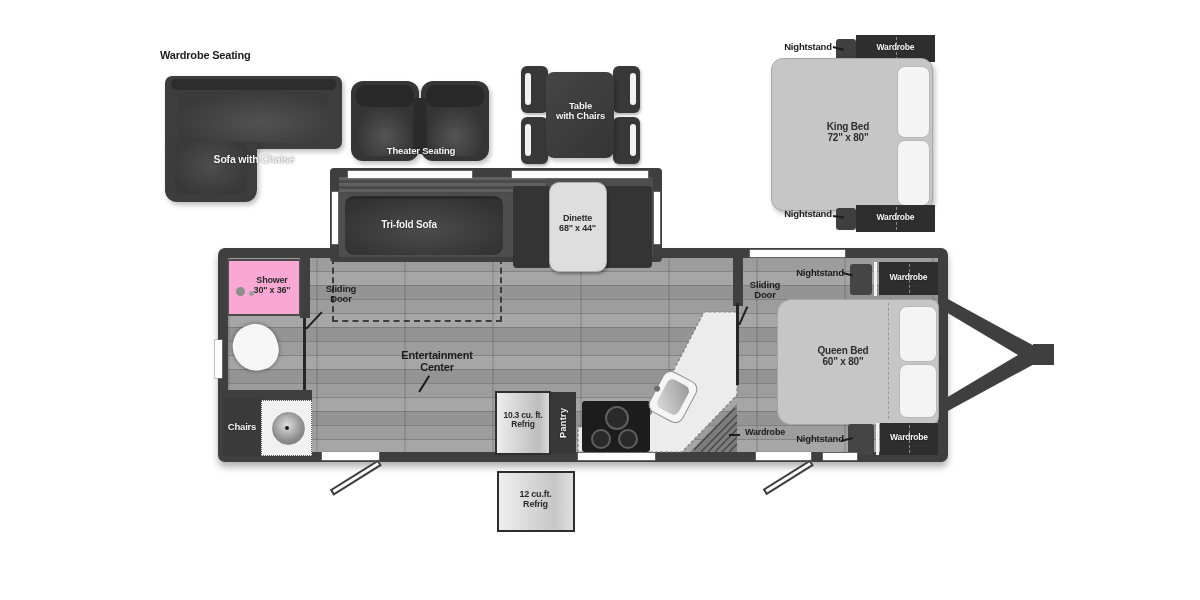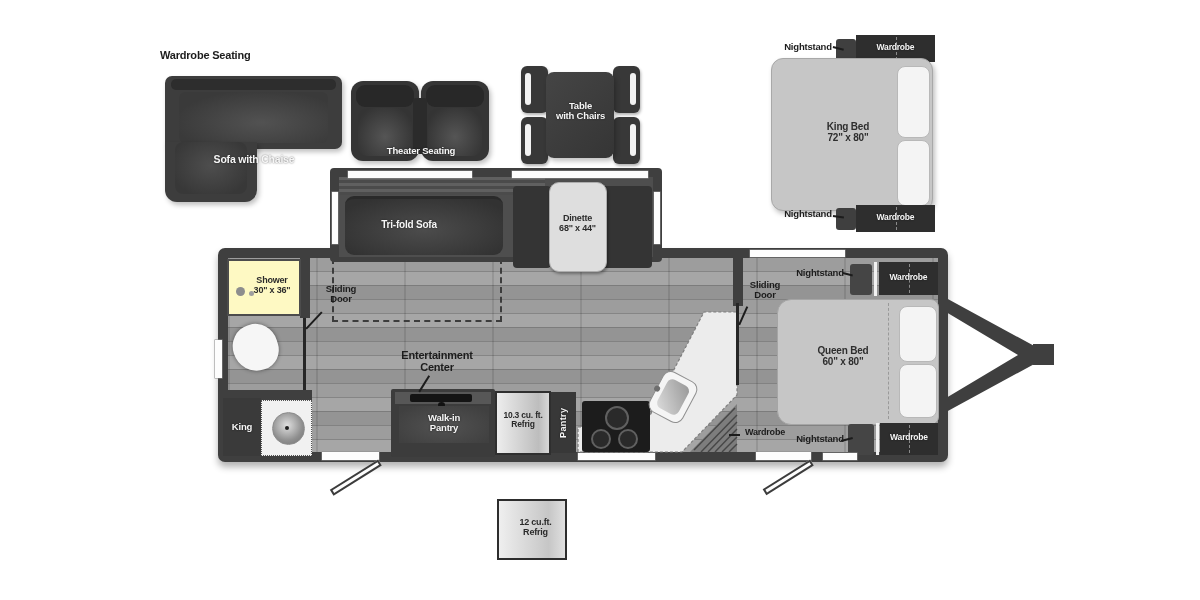--- a/index.html
+++ b/index.html
@@ -90,46 +90,37 @@
   <div class="lbl" style="left:782px;top:209px;width:52px;font-size:9.5px;">Nightstand</div>
   <div class="leader" style="left:833px;top:215px;width:11px;transform:rotate(8deg);"></div>
 
   <div class="abs" style="left:218px;top:248px;width:730px;height:214px;background:#3f3f3f;border-radius:7px;box-shadow:0 5px 7px rgba(0,0,0,.3);"></div>
   <div class="abs floor" style="left:228px;top:258px;width:710px;height:194px;"></div>
 
   <div class="abs" style="left:300px;top:252px;width:10px;height:66px;background:#3f3f3f;"></div>
   <div class="abs" style="left:303px;top:318px;width:3px;height:72px;background:#262626;"></div>
   <div class="abs" style="left:226px;top:390px;width:86px;height:10px;background:#3f3f3f;"></div>
 
-  <div class="abs" style="left:227px;top:259px;width:74px;height:57px;background:#fef9c3;border:2px solid #4c4c4c;box-sizing:border-box;">
+  <div class="abs" style="left:227px;top:259px;width:74px;height:57px;background:#f9a8d4;border:2px solid #4c4c4c;box-sizing:border-box;">
     <div class="abs" style="left:7px;top:26px;width:9px;height:9px;border-radius:50%;background:#8d8d8d;"></div>
     <div class="abs" style="left:20px;top:30px;width:5px;height:5px;border-radius:50%;background:#9e9e9e;"></div>
     <div class="lbl" style="left:14px;top:15px;width:58px;font-size:9px;color:#2b2b2b;">Shower
 30" x 36"</div>
   </div>
   <div class="abs" style="left:233px;top:324px;width:45px;height:47px;background:#f6f6f6;border-radius:50% 50% 46% 54%;transform:rotate(-18deg);box-shadow:0 0 4px rgba(0,0,0,.45);"></div>
   <div class="abs" style="left:223px;top:398px;width:38px;height:58px;background:#3a3a3a;">
-    <div class="lbl lblw" style="left:0;top:24px;width:38px;font-size:9.5px;">King</div>
+    <div class="lbl lblw" style="left:0;top:24px;width:38px;font-size:9.5px;">Chairs</div>
   </div>
   <div class="abs" style="left:261px;top:400px;width:51px;height:56px;background:#f1f1f1;border:1px dotted #555;box-sizing:border-box;">
     <div class="abs" style="left:10px;top:11px;width:31px;height:31px;border-radius:50%;background:radial-gradient(circle at 45% 40%,#e0e0e0,#8f8f8f 60%,#6f6f6f);border:1px solid #8c8c8c;"></div>
     <div class="abs" style="left:23px;top:25px;width:4px;height:4px;border-radius:50%;background:#1f1f1f;"></div>
   </div>
 
   <div class="abs" style="left:332px;top:258px;width:170px;height:64px;border:2px dashed #3c3c3c;box-sizing:border-box;"></div>
 
-  <div class="abs" style="left:391px;top:389px;width:104px;height:68px;background:#3c3c3c;border-radius:2px;">
-    <div class="abs" style="left:4px;top:3px;right:4px;height:12px;background:#575757;"></div>
-    <div class="abs" style="left:19px;top:5px;width:62px;height:8px;background:#141414;border-radius:2px;"></div>
-    <div class="abs" style="left:47px;top:13px;width:7px;height:6px;border-radius:50%;background:#111;"></div>
-    <div class="abs" style="left:8px;top:17px;width:90px;height:37px;background:radial-gradient(ellipse at 50% 55%,#525252,#404040 85%);">
-      <div class="lbl lblw" style="left:0;top:7px;width:90px;font-size:9.5px;">Walk-in
-Pantry</div>
-    </div>
-  </div>
   <div class="abs" style="left:495px;top:391px;width:56px;height:64px;background:linear-gradient(90deg,#ededed,#bdbdbd 80%,#d8d8d8);border:2px solid #2f2f2f;box-sizing:border-box;">
     <div class="lbl" style="left:0;top:18px;width:52px;font-size:8.5px;color:#2a2a2a;">10.3 cu. ft.
 Refrig</div>
   </div>
   <div class="abs" style="left:551px;top:392px;width:25px;height:61px;background:#383838;">
     <div class="lbl lblw" style="left:8px;top:6px;width:12px;height:50px;font-size:9px;writing-mode:vertical-rl;transform:rotate(180deg);letter-spacing:.4px;">Pantry</div>
   </div>
 
   <svg class="abs" style="left:0;top:0;pointer-events:none;" width="1200" height="600" viewBox="0 0 1200 600">
     <path d="M690,452 L737,404 L737,452 Z" fill="#7d7d7d"></path>
@@ -201,21 +192,21 @@
   <div class="win" style="left:215px;top:340px;width:7px;height:38px;"></div>
   <div class="win" style="left:750px;top:250px;width:95px;height:7px;"></div>
   <div class="win" style="left:578px;top:453px;width:77px;height:7px;"></div>
   <div class="win" style="left:823px;top:453px;width:34px;height:7px;"></div>
 
   <div class="win" style="left:322px;top:452px;width:57px;height:8px;"></div>
   <div class="abs" style="left:323px;top:459px;width:57px;height:7px;background:#fdfdfd;border:2px solid #3c3c3c;box-sizing:border-box;transform:rotate(-32deg);transform-origin:right center;"></div>
   <div class="win" style="left:756px;top:452px;width:55px;height:8px;"></div>
   <div class="abs" style="left:756px;top:459px;width:56px;height:7px;background:#fdfdfd;border:2px solid #3c3c3c;box-sizing:border-box;transform:rotate(-32deg);transform-origin:right center;"></div>
 
-  <div class="abs" style="left:497px;top:471px;width:70px;height:61px;background:linear-gradient(90deg,#efefef,#c6c6c6 75%,#e0e0e0);border:2.5px solid #2d2d2d;box-sizing:border-box;margin-top:28px;">
+  <div class="abs" style="left:497px;top:471px;width:78px;height:61px;background:linear-gradient(90deg,#efefef,#c6c6c6 75%,#e0e0e0);border:2.5px solid #2d2d2d;box-sizing:border-box;">
     <div class="lbl" style="left:0;top:17px;width:73px;font-size:9px;color:#2a2a2a;">12 cu.ft.
 Refrig</div>
   </div>
 
   <div class="lbl" style="left:316px;top:284px;width:50px;font-size:9.5px;">Sliding
 Door</div>
   <div class="leader" style="left:306px;top:328px;width:23px;transform:rotate(-47deg);"></div>
 
   <div class="lbl" style="left:740px;top:280px;width:50px;font-size:9.5px;">Sliding
 Door</div>

